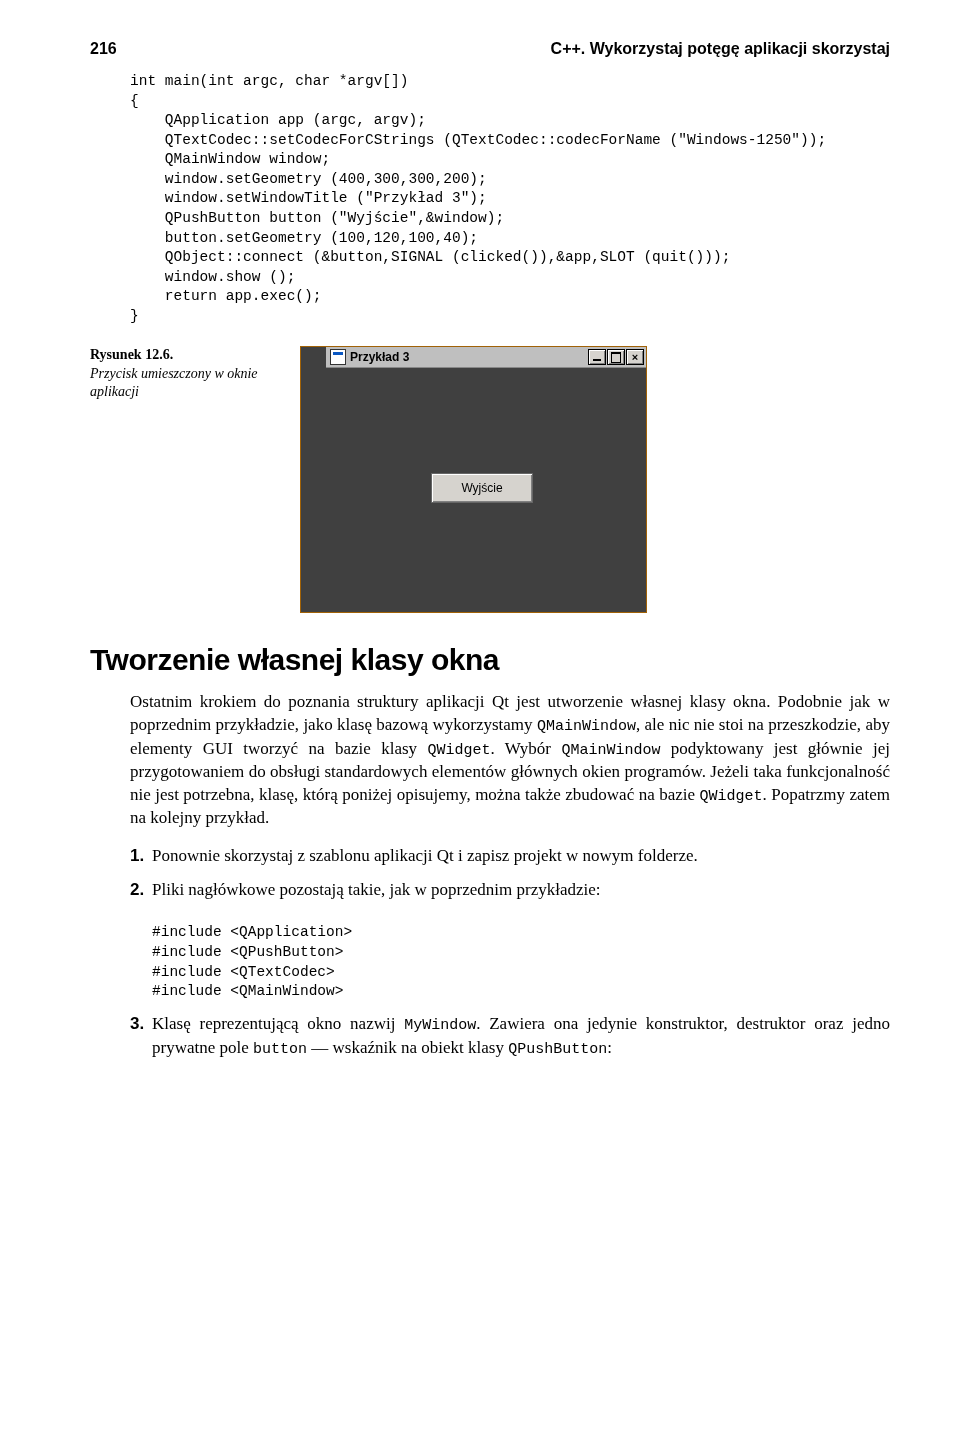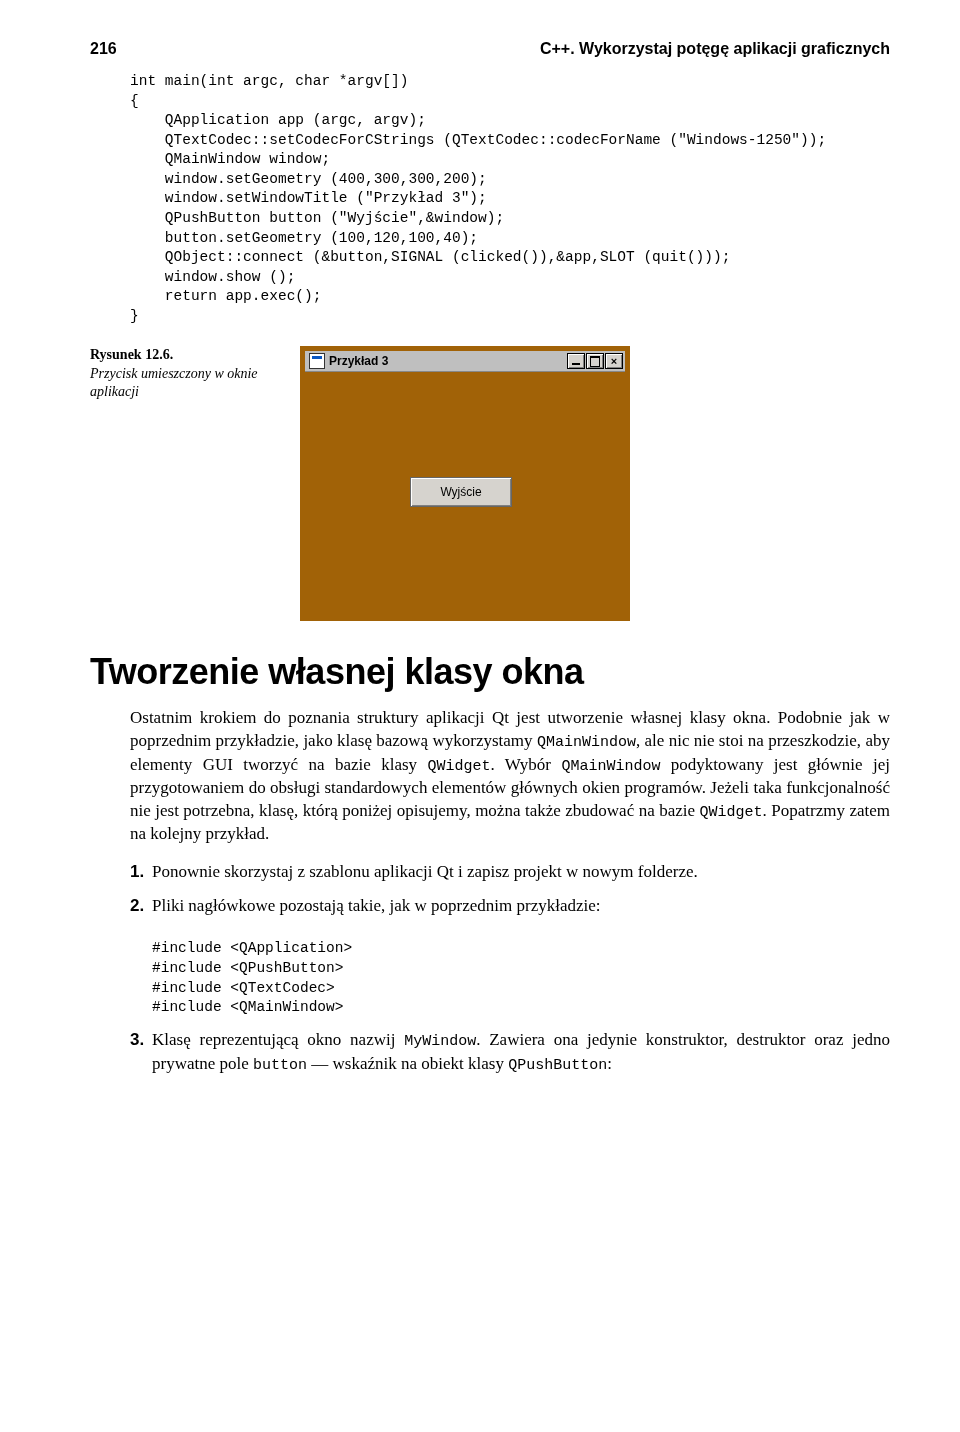--- a/index.html
+++ b/index.html
@@ -49,25 +49,26 @@
   }
   .fig-caption .fig-label {
     font-family: Liberation Serif, serif;
     font-weight: bold;
     display: block;
   }
   .fig-caption .fig-desc {
     font-style: italic;
   }
   .window {
-    border: 5px solid #a16207;
-    background: #a16207;
+    border: 1px solid #a16207;
+    background: #404040;
     width: 320px;
     font-family: "MS Sans Serif", Arial, sans-serif;
     font-size: 12px;
+    padding-left: 25px;
   }
   .titlebar {
     background: #bfbfbf;
     border-bottom: 1px solid #888;
     display: flex;
     align-items: center;
     padding: 2px 2px 2px 4px;
     gap: 4px;
   }
   .title-icon {
@@ -125,21 +126,21 @@
     background: #d6d3ce;
     box-shadow: inset 1px 1px 0 #fff, inset -1px -1px 0 #808080;
     display: flex;
     align-items: center;
     justify-content: center;
     font-size: 12px;
   }
   h1.section {
     font-family: Arial, Helvetica, sans-serif;
     font-weight: 900;
-    font-size: 36px;
+    font-size: 30px;
     margin: 28px 0 14px 0;
     letter-spacing: -0.5px;
   }
   .para {
     font-size: 17px;
     line-height: 1.35;
     text-align: justify;
     margin: 0 0 14px 40px;
   }
   .mono-inline { font-family: "Courier New", Courier, monospace; font-size: 15px; }
@@ -172,21 +173,21 @@
     white-space: pre;
     margin: 22px 0 10px 62px;
   }
 </style>
 </head>
 <body>
 
 <div class="page">
   <div class="header-row">
     <span>216</span>
-    <span>C++. Wykorzystaj potęgę aplikacji graficznych</span>
+    <span>C++. Wykorzystaj potęgę aplikacji skorzystaj</span>
   </div>
 
   <div class="code-block">int main(int argc, char *argv[])
 {
     QApplication app (argc, argv);
     QTextCodec::setCodecForCStrings (QTextCodec::codecForName ("Windows-1250"));
     QMainWindow window;
     window.setGeometry (400,300,300,200);
     window.setWindowTitle ("Przykład 3");
     QPushButton button ("Wyjście",&amp;window);

